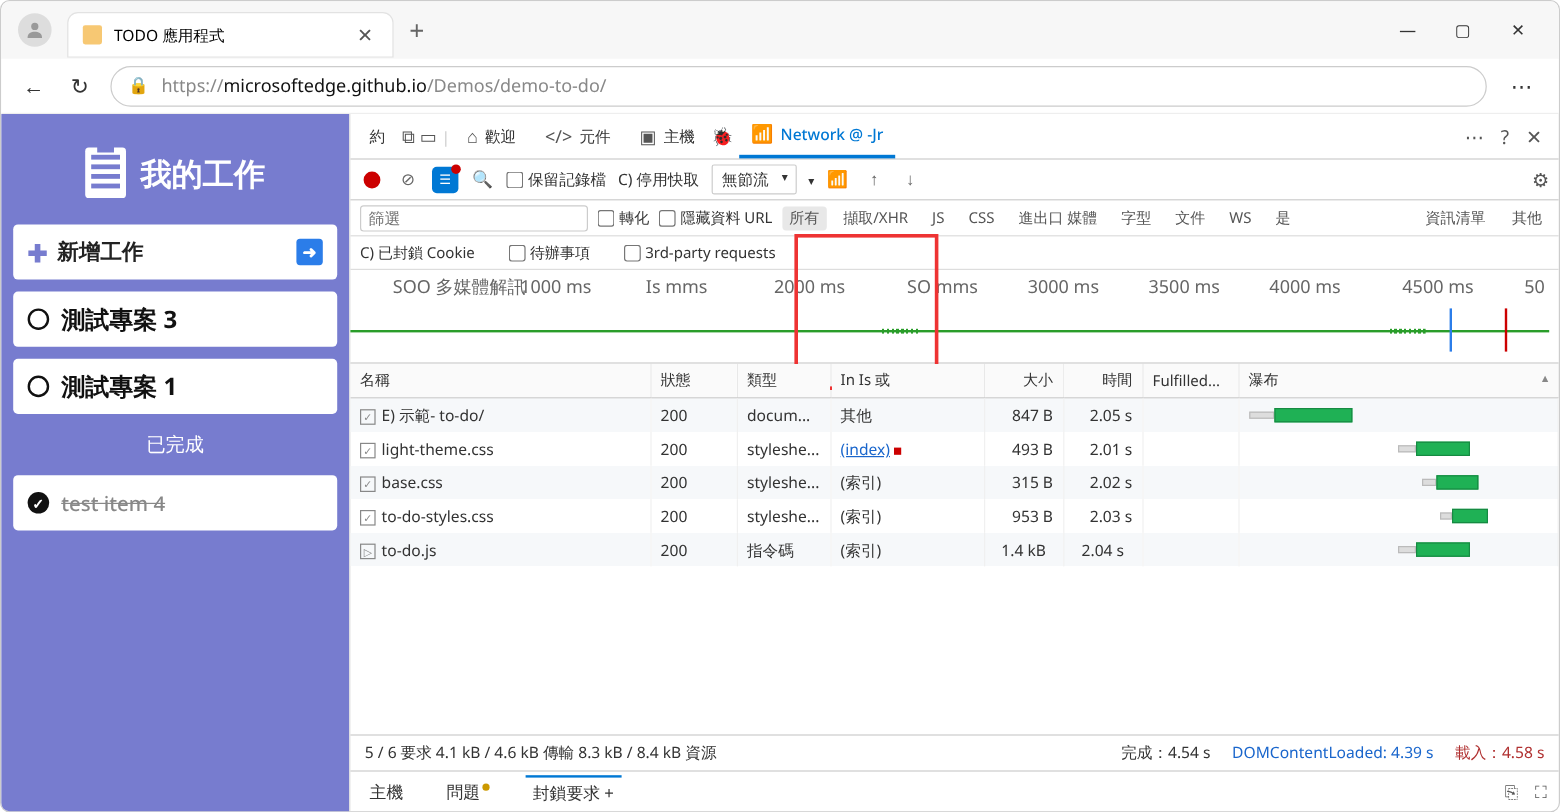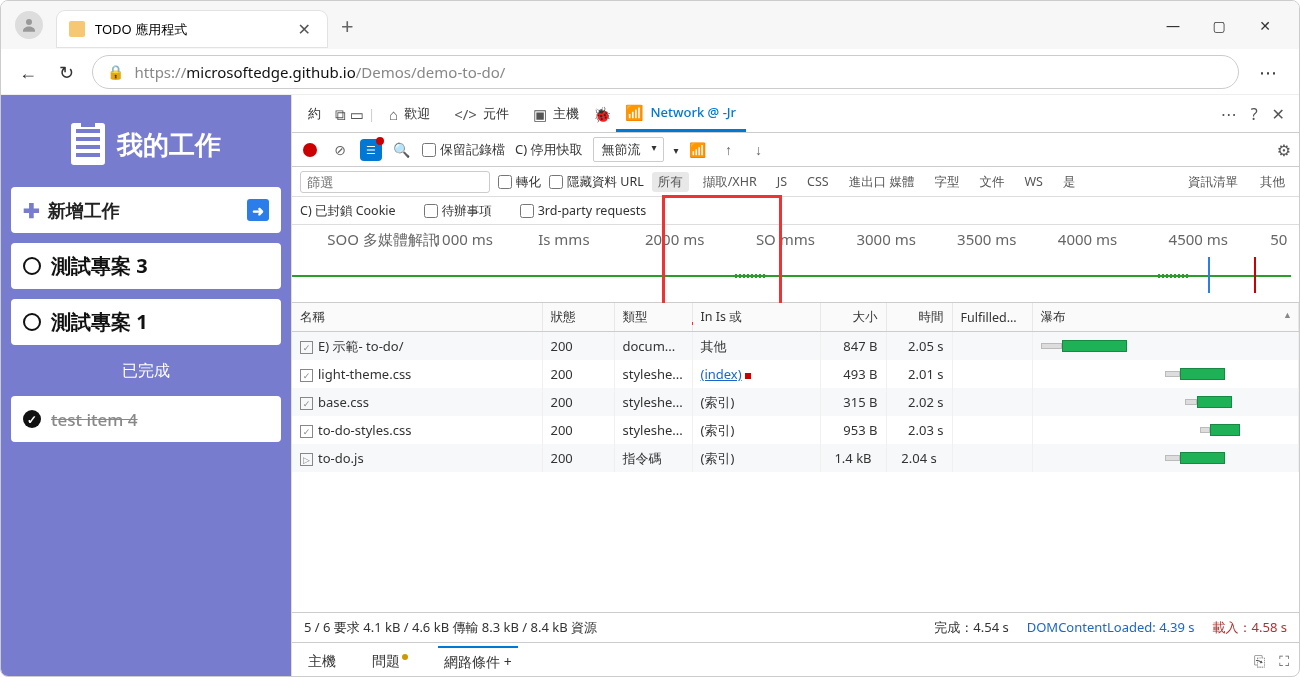--- a/index.html
+++ b/index.html
@@ -394,20 +394,20 @@
       <div class="metrics">
         <span><span>完成：</span><span>4.54 s</span></span>
         <span class="dcl"><span>DOMContentLoaded: </span><span>4.39 s</span></span>
         <span class="load"><span>載入：</span><span>4.58 s</span></span>
       </div>
     </div>
 
     <div class="drawer">
       <span class="dtab">主機</span>
       <span class="dtab"><span>問題</span><span class="badge"></span></span>
-      <span class="dtab active">網路條件 +</span>
+      <span class="dtab active">封鎖要求 +</span>
       <div class="right">
         <span>⎘</span>
         <span>⛶</span>
       </div>
     </div>
   </div>
 </div>
 
 </body></html>

